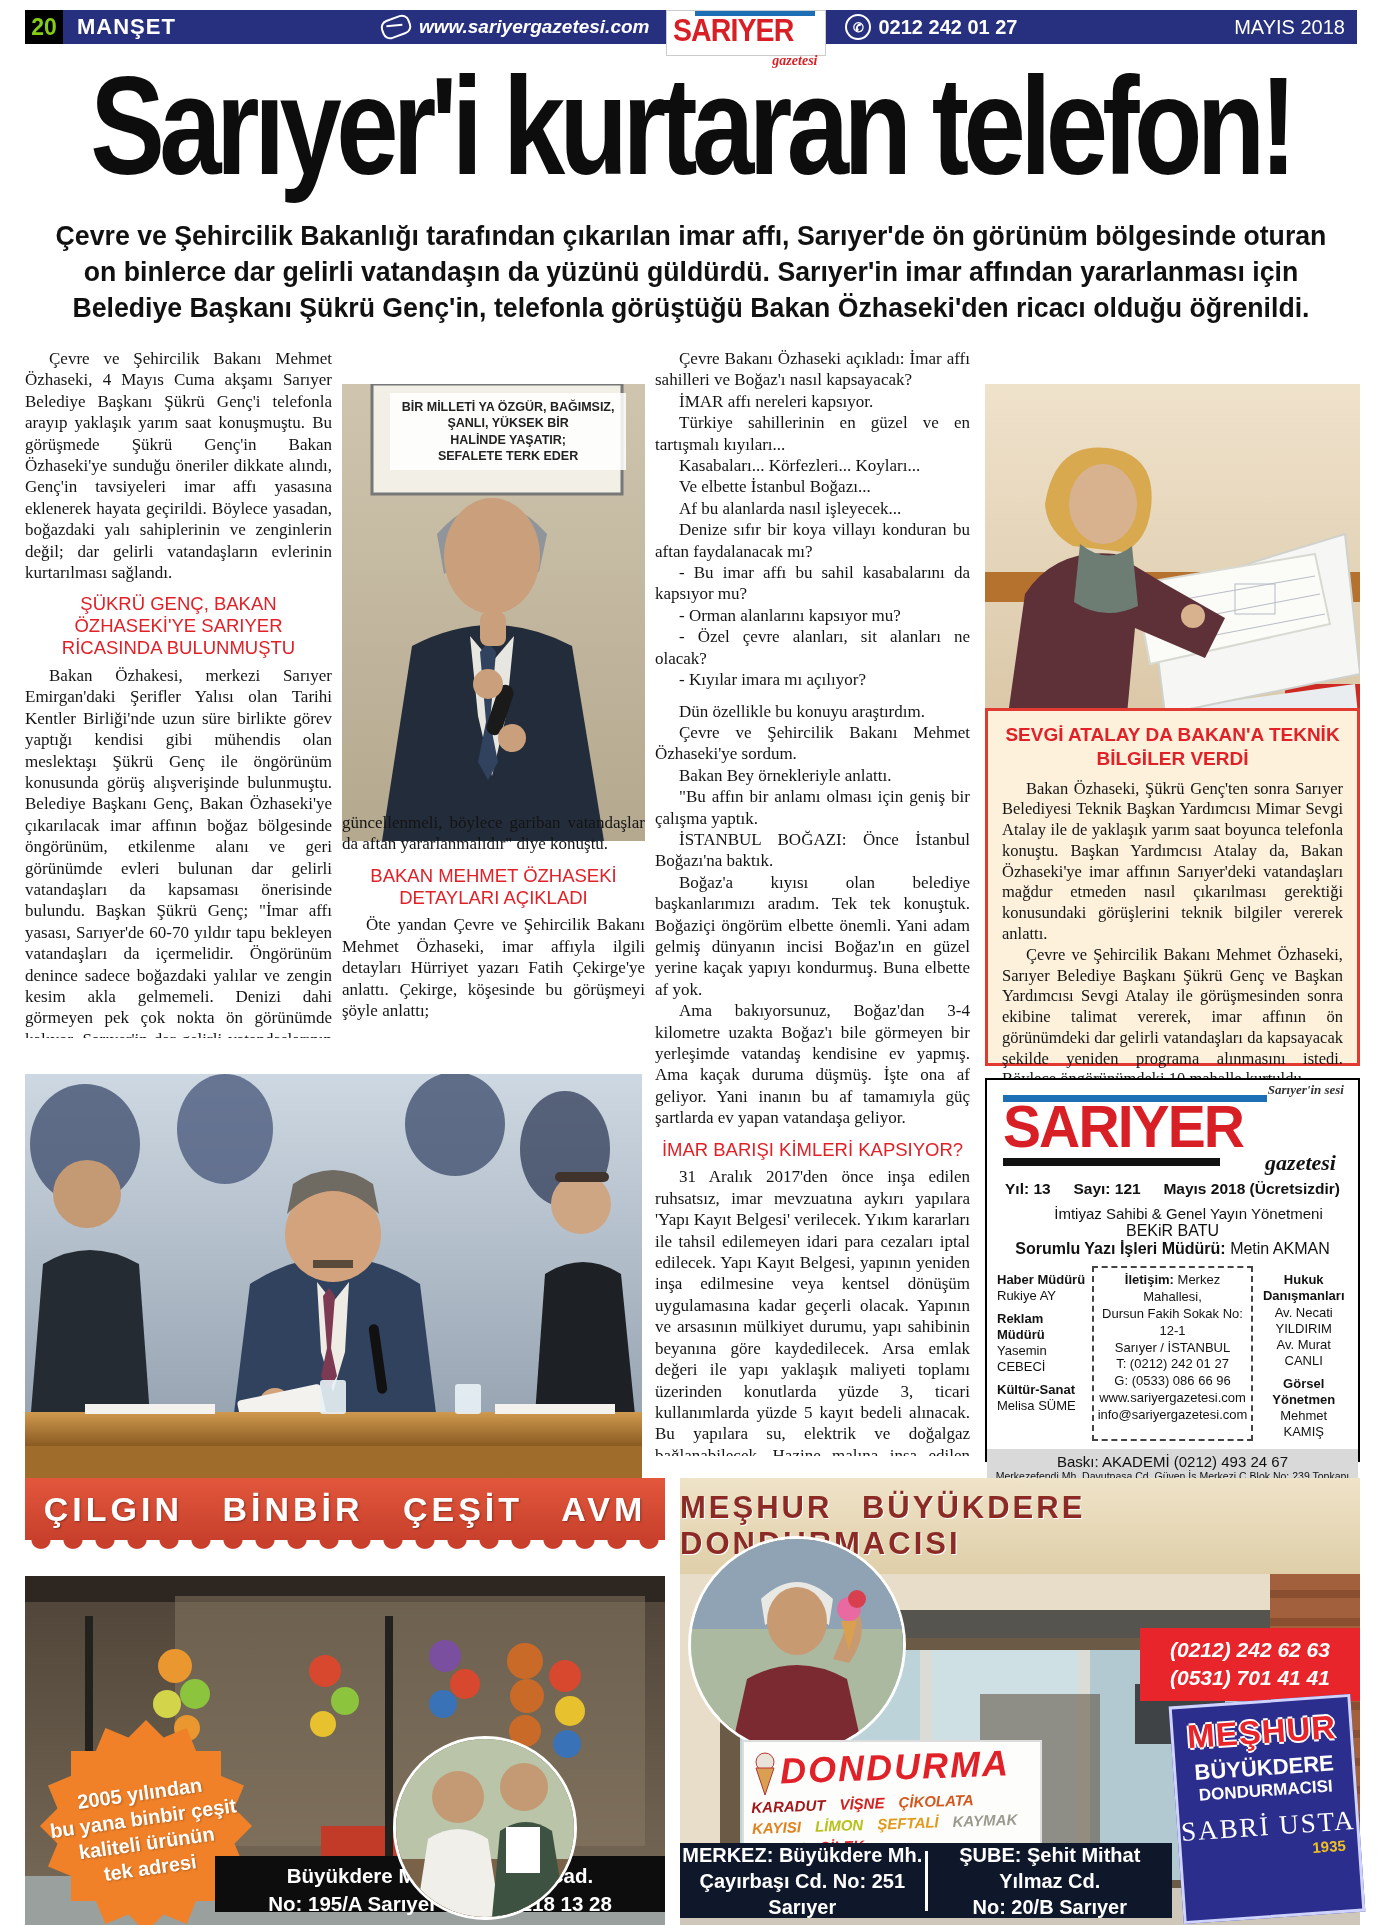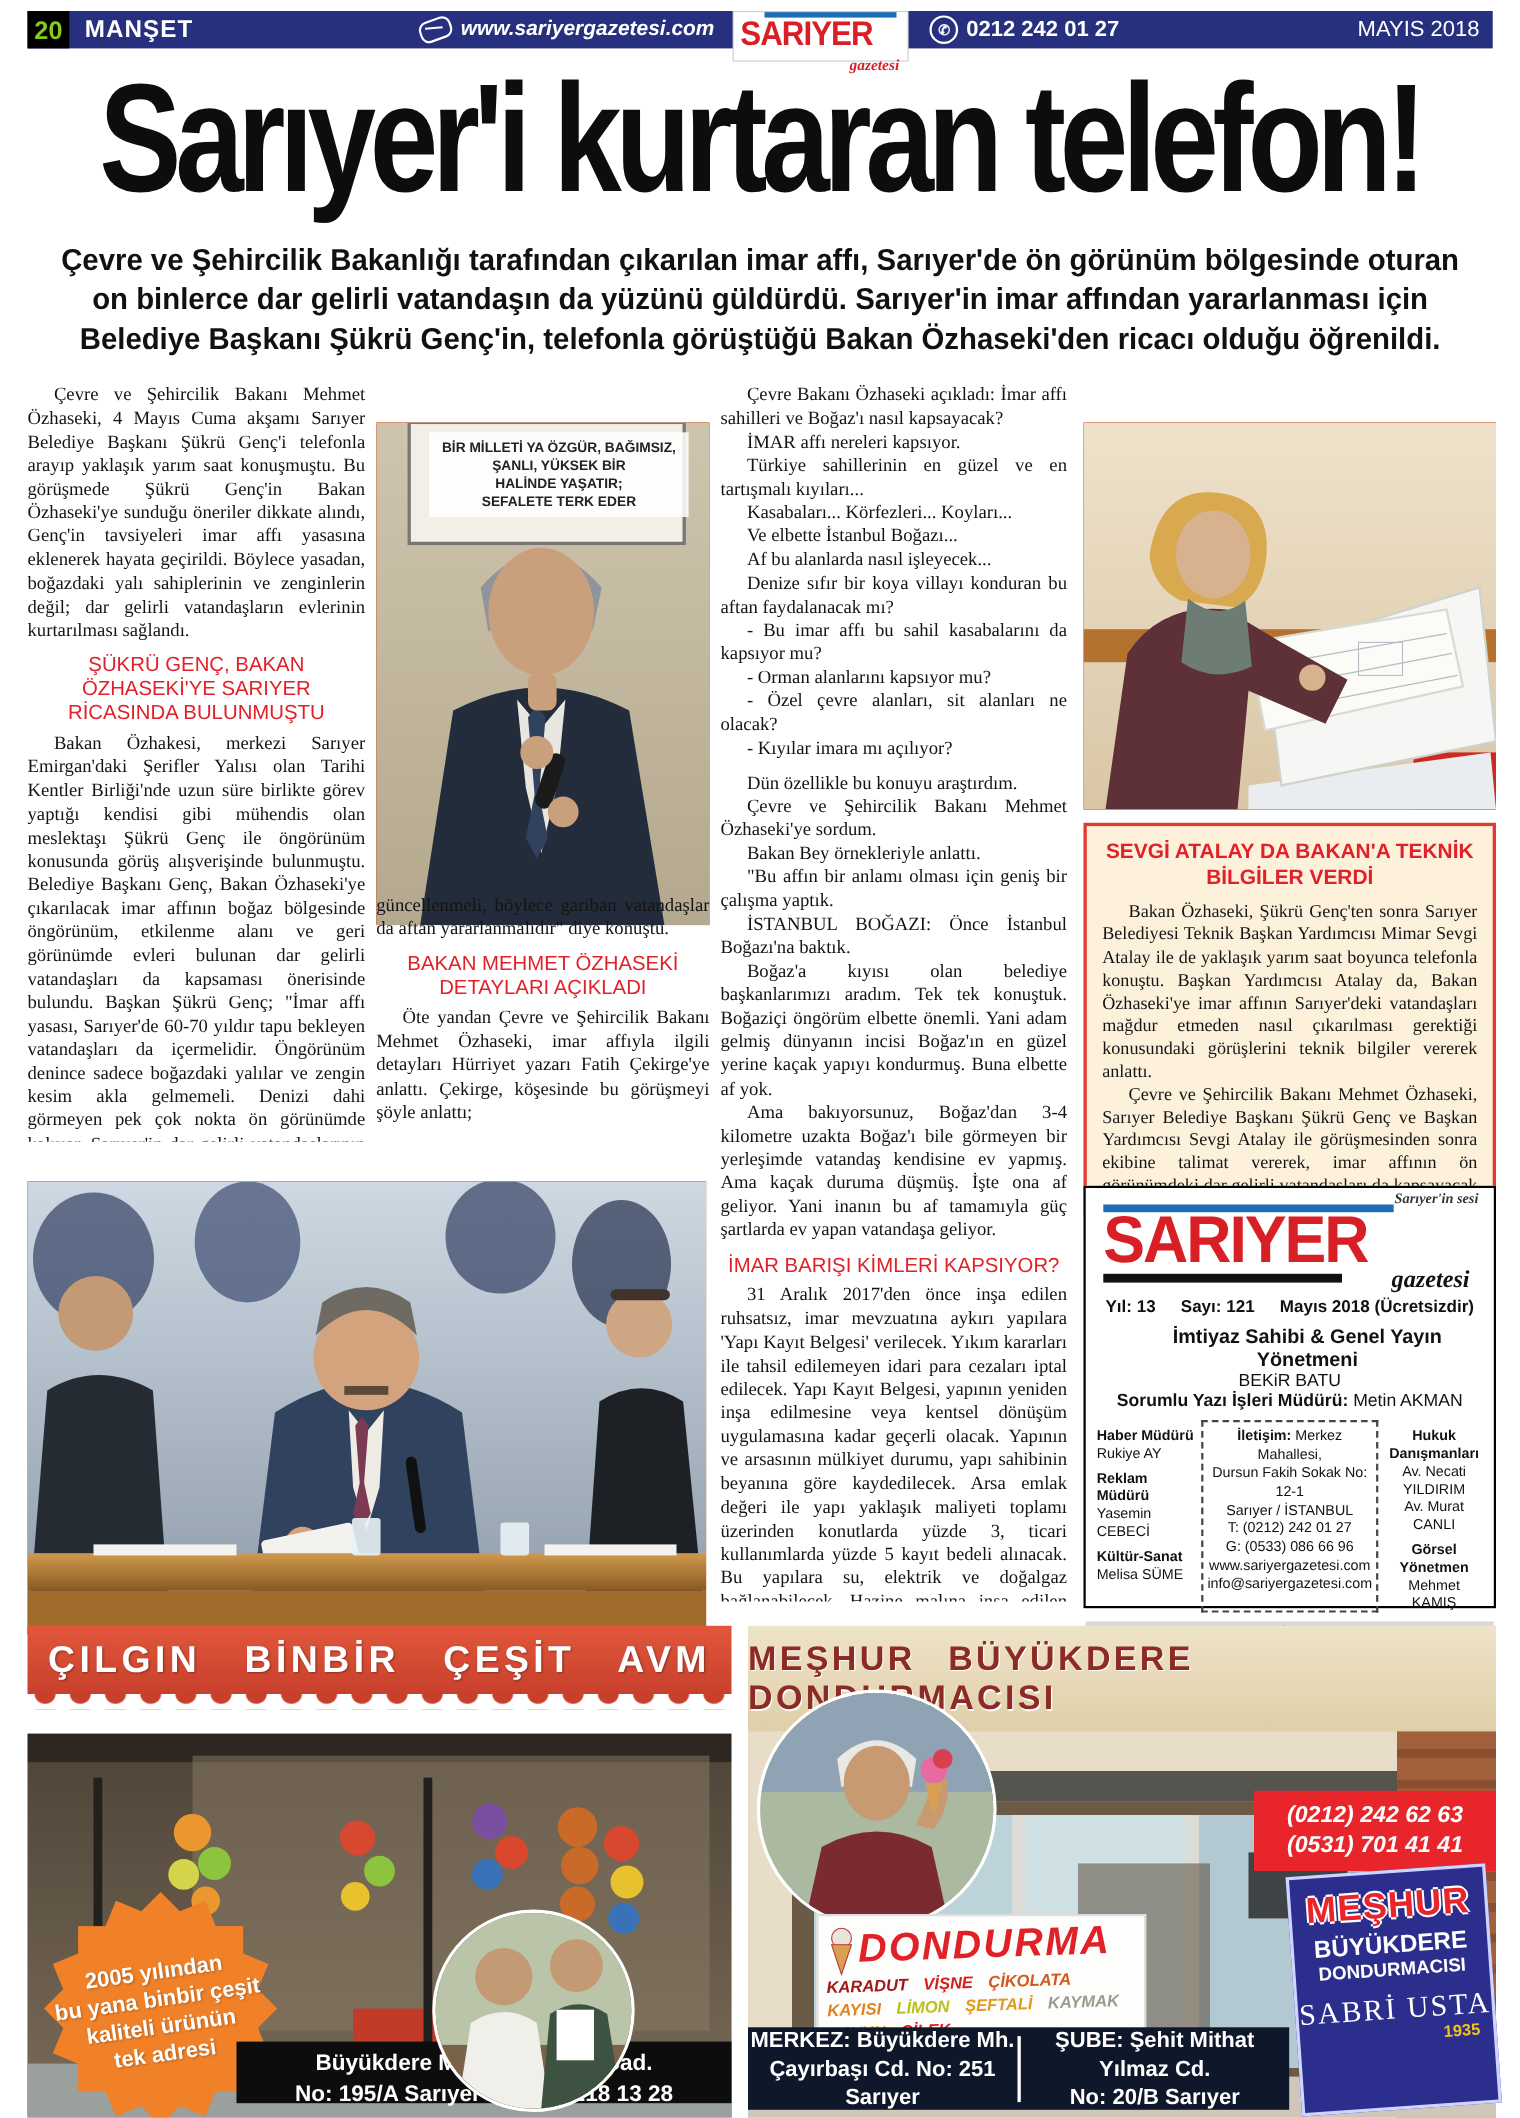--- a/index.html
+++ b/index.html
@@ -41,41 +41,41 @@
   .redhead{font-family:"Liberation Sans",sans-serif;font-weight:normal;color:#e02128;text-align:center;
            font-size:18.5px;line-height:1.18;margin:10px 0 6px 0;text-indent:0 !important;}
   .gap{height:10px;}
 
   
   .photo{overflow:hidden;background:#c2410c;margin-top:36px;}
   .plaque{position:absolute;left:16%;top:2%;width:75%;background:rgba(255,255,255,.85);
           padding:6px 4px;text-align:center;font-weight:bold;font-size:12.5px;line-height:1.3;color:#222;}
 
   
-  .sidebox{left:985px;top:748px;width:375px;height:358px;background:#fdf1dc;border:3px solid #e23a30;
+  .sidebox{left:985px;top:708px;width:375px;height:358px;background:#fdf1dc;border:3px solid #e23a30;
            box-sizing:border-box;padding:10px 14px;}
   .sidebox h3{margin:2px 0 8px 0;text-align:center;color:#e02128;font-size:19px;line-height:1.25;}
   .sidebox .coltext{font-size:16.5px;}
 
   
   .masthead{left:985px;top:1078px;width:375px;height:384px;background:#fff;border:2px solid #000;
             box-sizing:border-box;font-size:13px;}
   .mh-tag{position:absolute;right:14px;top:2px;font-family:"Liberation Serif",serif;font-style:italic;
           font-weight:bold;font-size:13px;color:#333;}
   .mh-logo{position:relative;height:84px;margin:6px 16px 0 16px;}
   .mh-blue{position:absolute;top:9px;left:0;width:78%;height:7px;background:#1d6fb5;}
   .mh-word{position:absolute;top:6px;left:0;font-size:60px;font-weight:bold;color:#d91f26;
            letter-spacing:-2px;transform:scaleX(.95);transform-origin:left;}
   .mh-black{position:absolute;bottom:4px;left:0;width:64%;height:8px;background:#111;}
   .mh-script{position:absolute;bottom:-6px;right:6px;font-family:"Liberation Serif",serif;font-style:italic;
              font-weight:bold;font-size:22px;color:#111;}
   .mh-info{display:flex;justify-content:space-between;margin:10px 18px 0 18px;font-weight:bold;font-size:15.5px;
            border-bottom:1px solid #fff;}
   .mh-owner{ text-align:center;margin-top:6px;font-size:16px;}
-  .mh-owner .lbl{font-weight:bold;font-size:18px;margin-left:32px;}
+  .mh-owner .lbl{font-weight:normal;font-size:15px;margin-left:32px;}
   .mh-cols{display:flex;margin:8px 10px 0 10px;gap:6px;}
   .mh-col{flex:1;line-height:1.25;}
   .mh-col .role{font-weight:bold;margin-top:6px;}
   .mh-contact{flex:1.35;border:2px dashed #444;text-align:center;padding:4px 4px;line-height:1.3;}
   .mh-print{background:#d9d9d9;margin-top:8px;padding:4px 6px;text-align:center;}
   .mh-print .b1{font-size:15px;}
   .mh-print .b2{font-size:10.5px;}
   .mh-disc{margin:6px 12px 0 12px;text-align:center;font-size:11.5px;line-height:1.3;}
   .mh-pub{text-align:center;font-size:12.5px;margin-top:4px;}
   .mh-pub b{font-weight:bold;}

